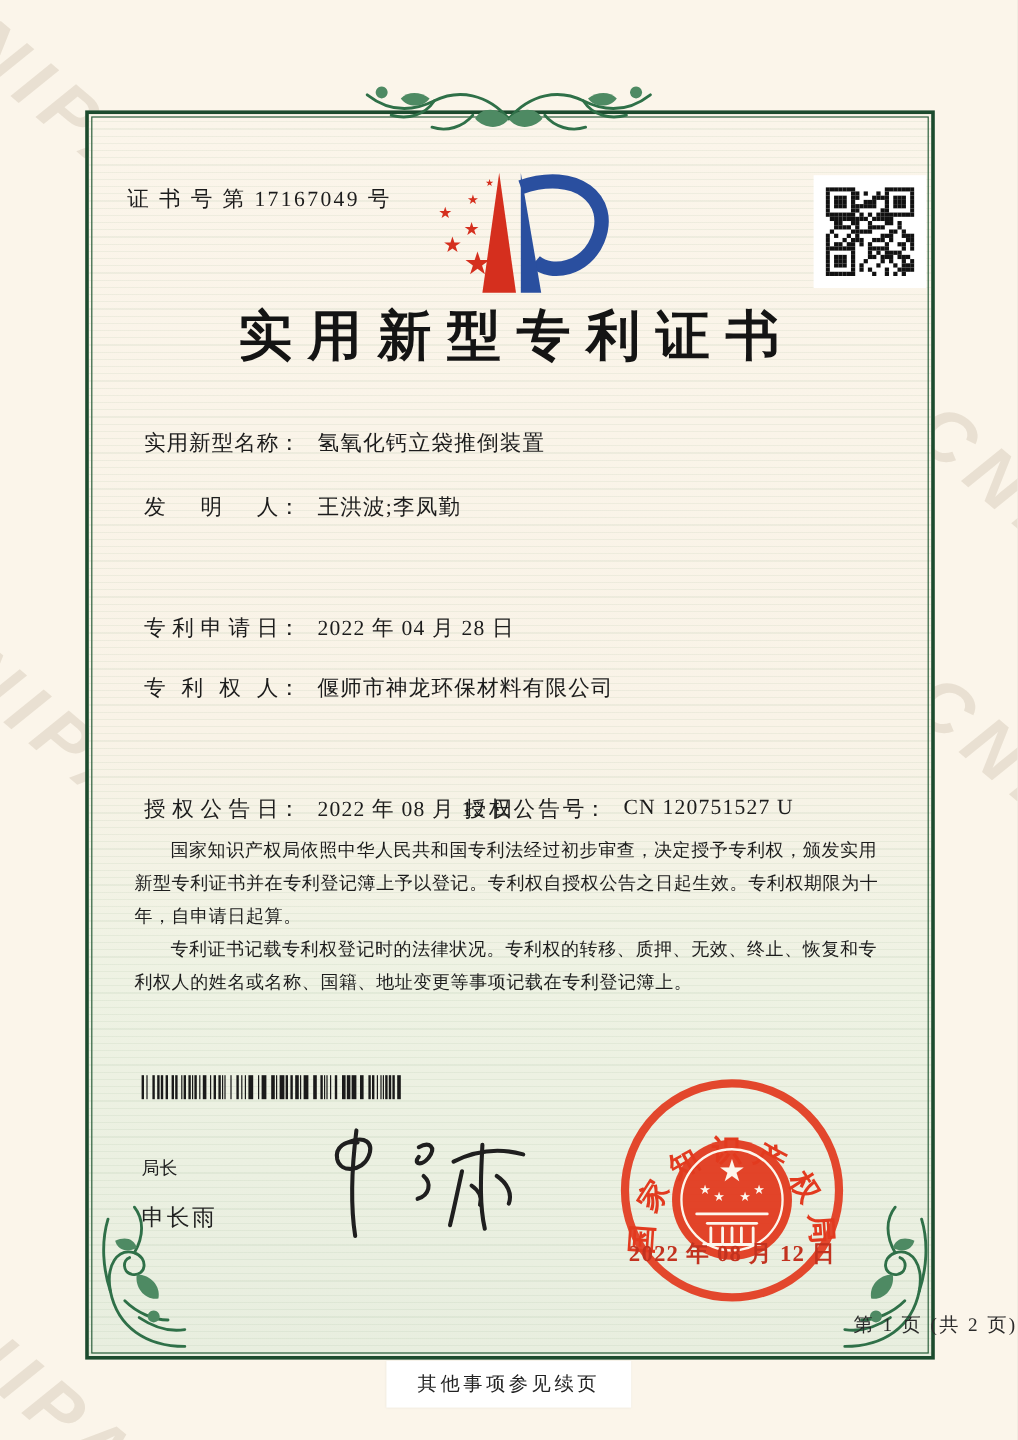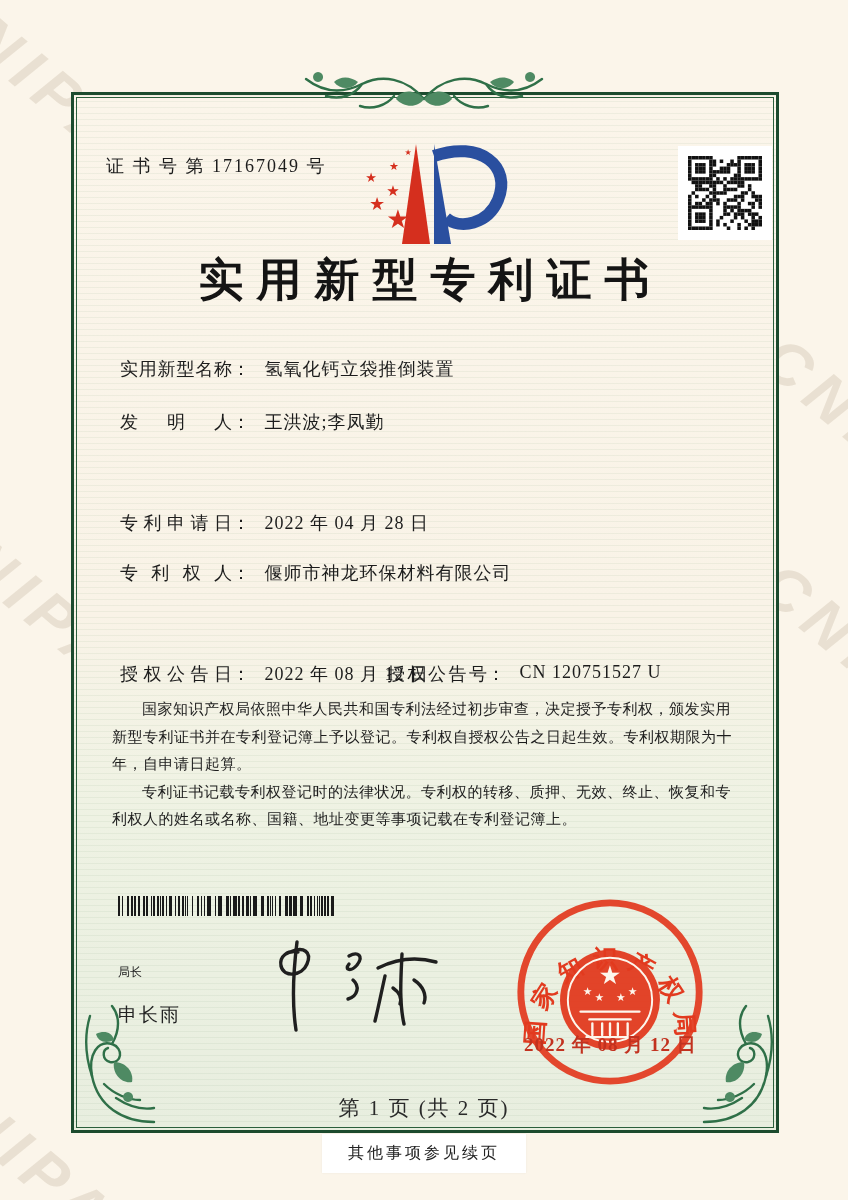--- a/index.html
+++ b/index.html
@@ -46,31 +46,31 @@
   .fcolon { display:inline-block; vertical-align:top; }
   .fvalue { display:inline-block; margin-left:10px; vertical-align:top; letter-spacing:1px; }
   .pair2 { position:absolute; left:267px; top:0; white-space:nowrap; }
   .pair2 .flabel { width:100px; }
   
   .body-text { position:absolute; left:112px; top:696px; width:626px; font-size:15px; line-height:27.5px; }
   .body-text p { text-indent:2em; letter-spacing:0.5px; }
   
   .barcode { position:absolute; left:118px; top:896px; width:222px; height:20px; display:flex; align-items:stretch; }
   .barcode span { display:block; height:100%; }
-  .director-title { position:absolute; left:118px; top:964px; font-size:12px;
+  .director-title { position:absolute; left:118px; top:964px; font-size:15px;
     font-family:"Liberation Sans","DejaVu Sans",sans-serif; font-weight:500; color:#222; }
   .director-name  { position:absolute; left:118px; top:1002px; font-size:19px;
     font-family:"Liberation Sans","DejaVu Sans",sans-serif; font-weight:500; color:#222; letter-spacing:2px; }
   .signature { position:absolute; left:252px; top:936px; }
   .seal { position:absolute; left:512px; top:894px; }
   .seal-date {
     position:absolute; left:524px; top:1032px; width:190px; font-size:19px; font-weight:bold;
     color:#c2321f; letter-spacing:1px; white-space:nowrap;
   }
-  .page-info { position:absolute; left:0; top:1094px; width:100%; text-align:center; font-size:21px; letter-spacing:2px; color:#2a2a2a; }
+  .page-info { position:absolute; left:0; top:1094px; width:100%; text-align:right; font-size:16px; letter-spacing:2px; color:#2a2a2a; }
   .continuation {
     position:absolute; left:50%; top:1134px; transform:translateX(-50%);
     background:#ffffff; padding:9px 26px; font-size:16px; letter-spacing:3px; color:#222;
     box-shadow:0 0 2px rgba(0,0,0,0.06);
   }
   
   .flourish { position:absolute; left:294px; top:66px; }
   .corner-l { position:absolute; left:76px;  top:1002px; }
   .corner-r { position:absolute; left:700px; top:1002px; transform:scaleX(-1); }
 </style>

